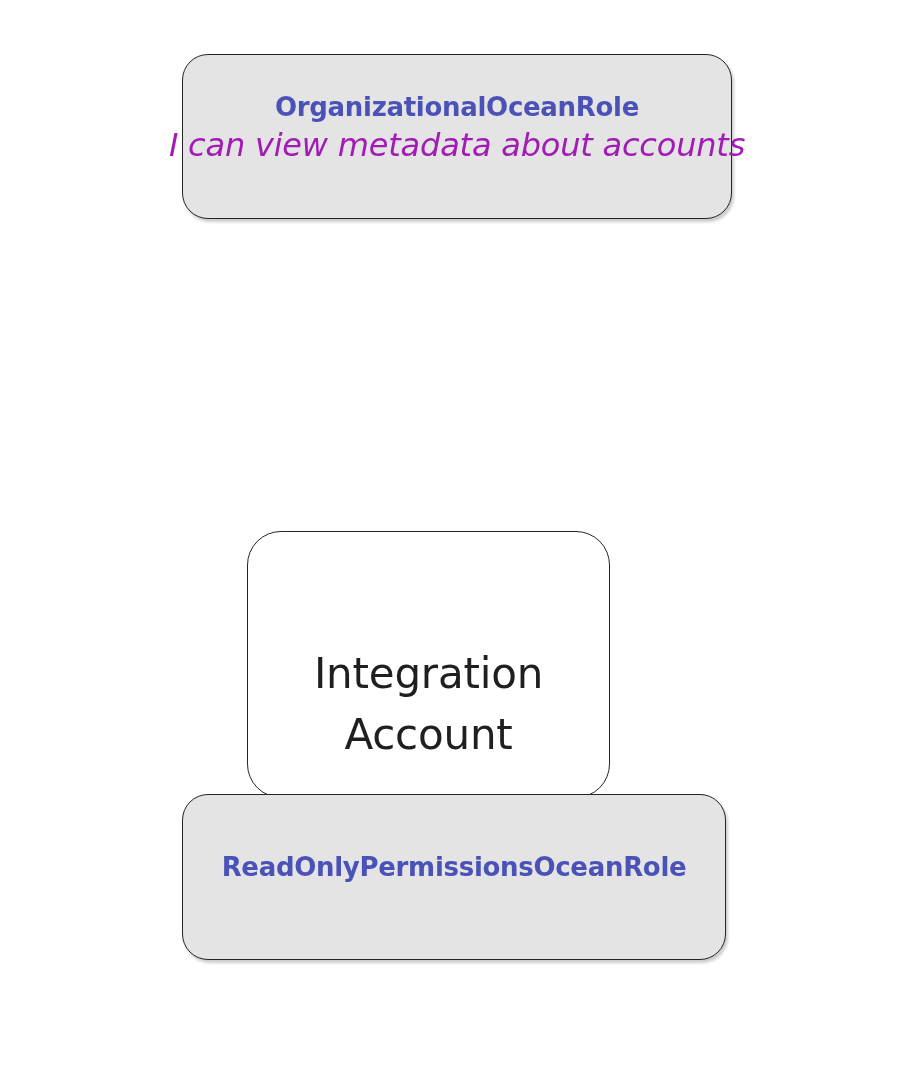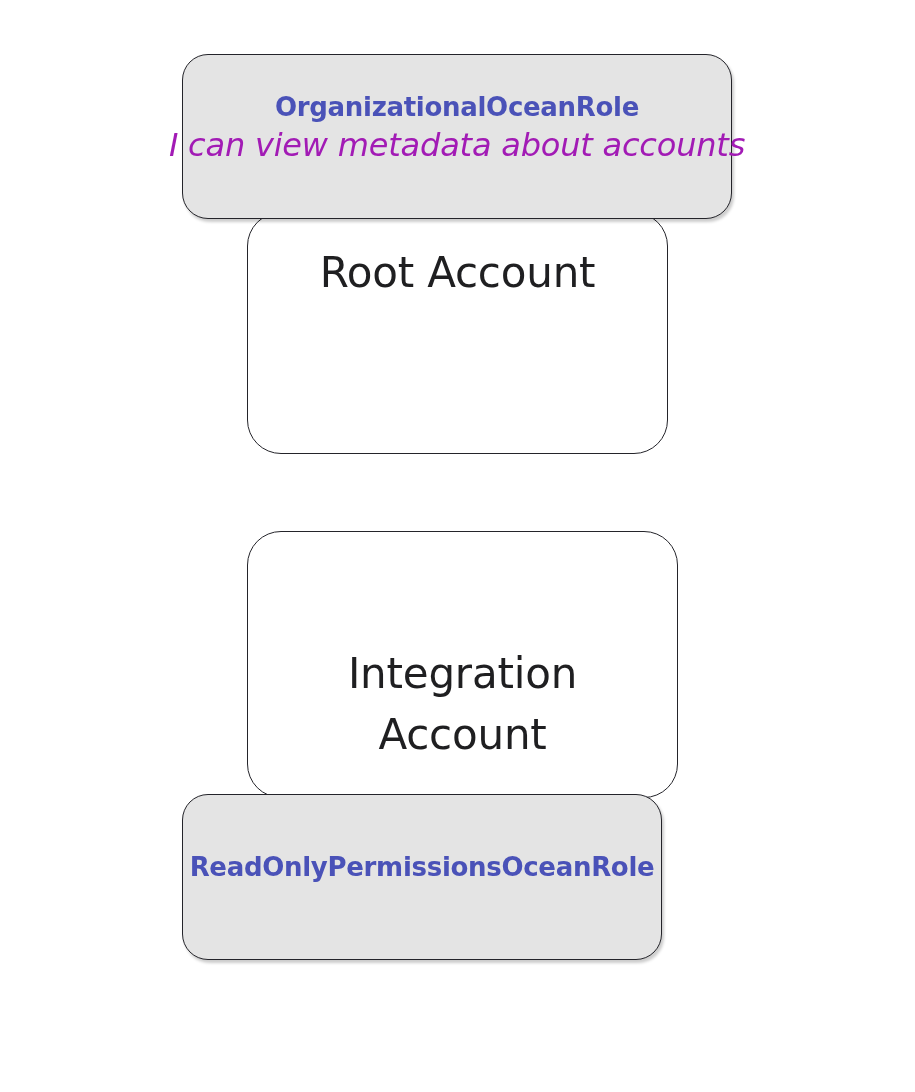--- a/index.html
+++ b/index.html
@@ -48,21 +48,21 @@
     width: 421px;
     height: 242px;
   }
   #root-account-label {
     top: 30px;
   }
 
   #integration-account-box {
     left: 247px;
     top: 531px;
-    width: 431px;
+    width: 363px;
     height: 267px;
   }
   #integration-account-label {
     top: 112px;
   }
 
   
   .role-badge {
     position: absolute;
     background: #e4e4e4;
@@ -105,41 +105,38 @@
     width: 550px;
     height: 165px;
   }
   #role-badge-organizational .role-text-stack {
     margin-top: -16px;
   }
 
   #role-badge-readonly {
     left: 182px;
     top: 794px;
-    width: 480px;
+    width: 544px;
     height: 166px;
   }
   #role-badge-readonly .role-text-stack {
     margin-top: -18px;
   }
 
   .role-text-stack {
     display: flex;
     flex-direction: column;
     align-items: center;
   }
 </style>
 </head>
 <body>
 
 <div id="canvas">
 
-  <div class="account-box" id="root-account-box">
-    <div class="account-label" id="root-account-label">Root Account</div>
-  </div>
 
   <div class="role-badge" id="role-badge-organizational">
     <div class="role-text-stack">
       <div class="role-title">OrganizationalOceanRole</div>
       <div class="role-subtitle">I can view metadata about accounts</div>
     </div>
   </div>
 
   <div class="account-box" id="integration-account-box">
     <div class="account-label" id="integration-account-label">Integration

